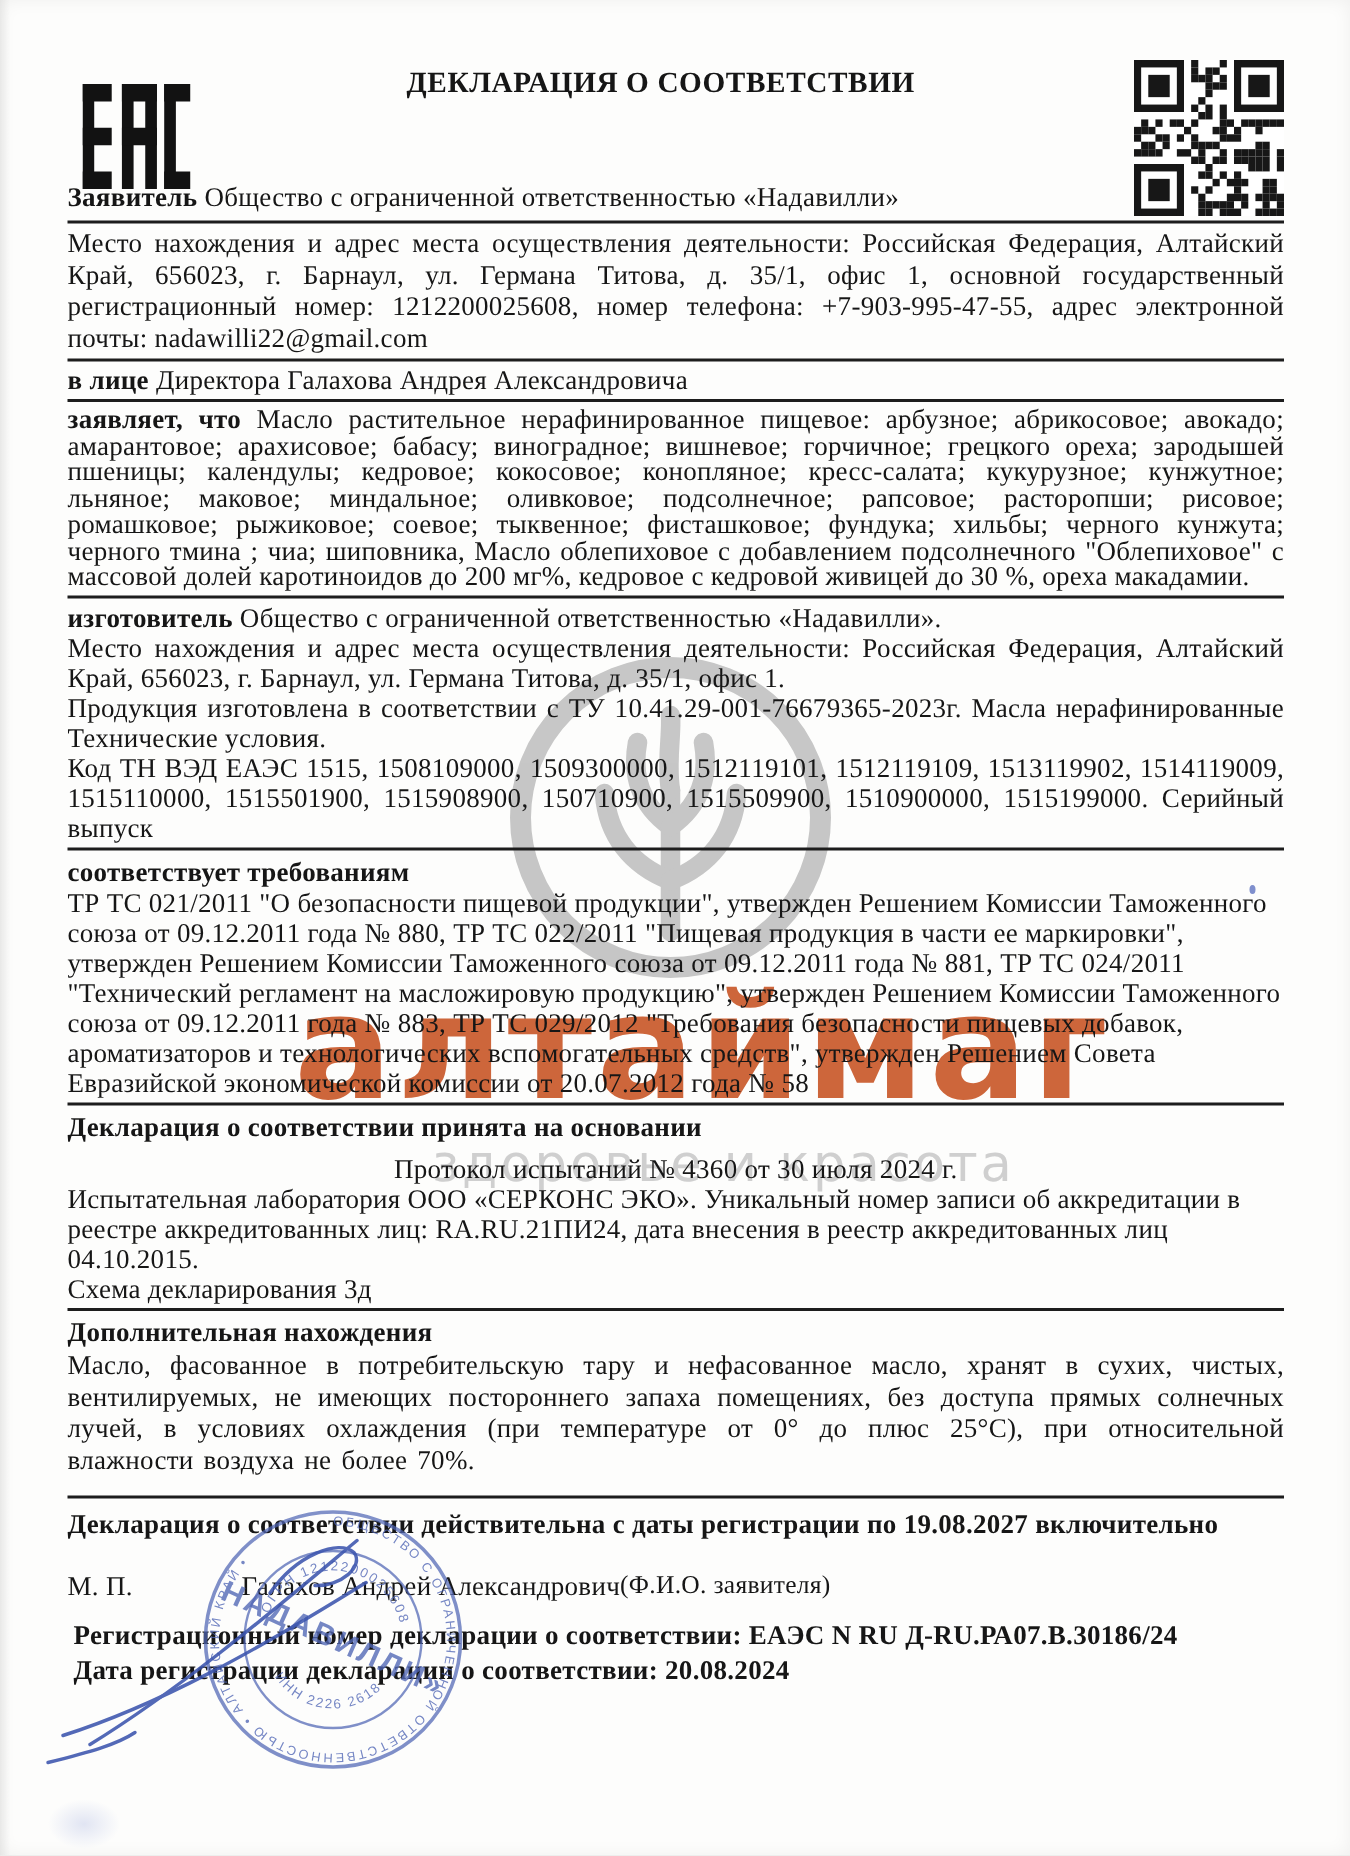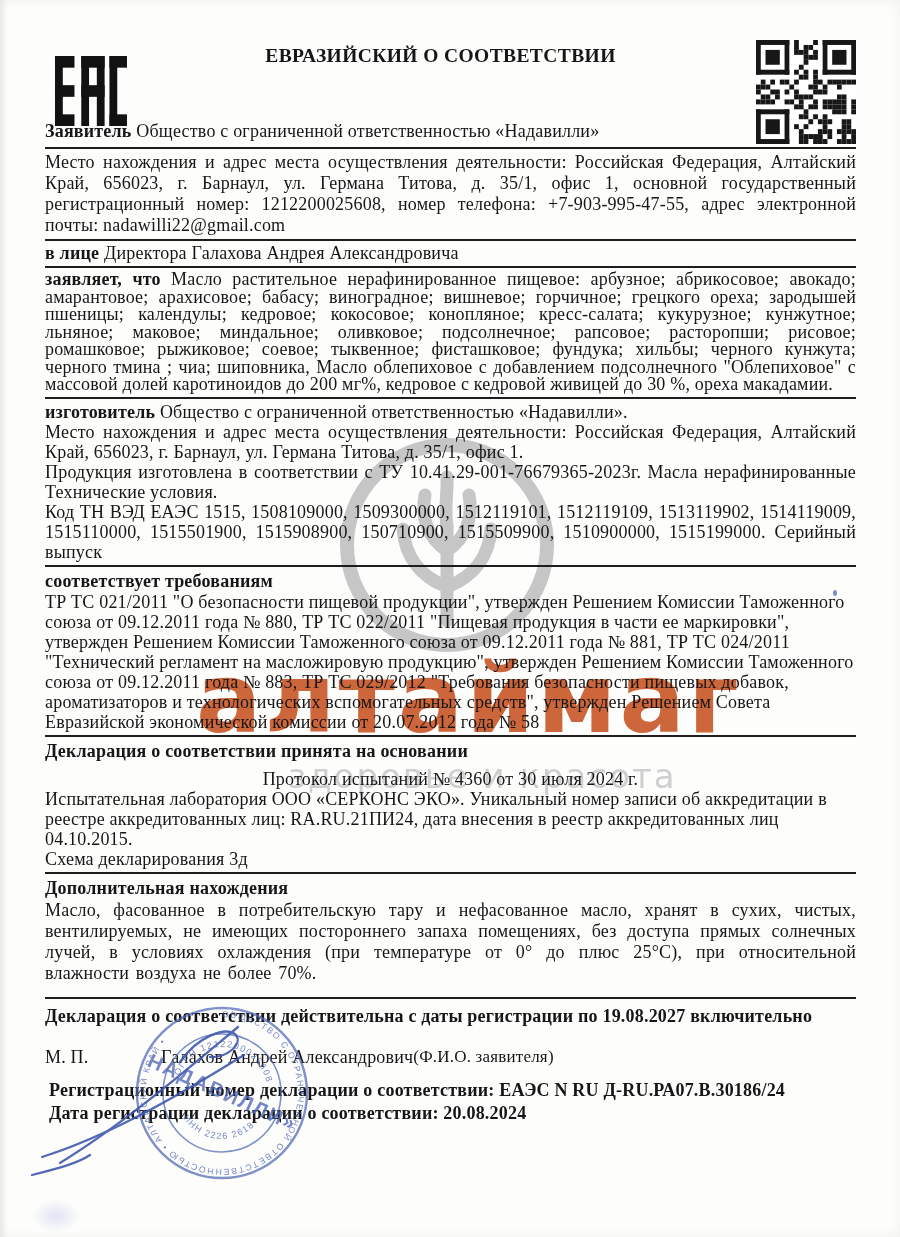--- a/index.html
+++ b/index.html
@@ -83,21 +83,21 @@
           <rect x="0" y="60" width="20" height="12"></rect>
         <rect x="27" y="0" width="8" height="72"></rect>
           <rect x="43" y="0" width="8" height="72"></rect>
         <rect x="27" y="0" width="24" height="12"></rect>
           <rect x="27" y="30" width="24" height="12"></rect>
         <rect x="56" y="0" width="8" height="72"></rect>
           <rect x="56" y="0" width="18" height="12"></rect>
         <rect x="56" y="60" width="18" height="12"></rect>
       </svg>
       <div class="title">
-        <div>ЕВРАЗИЙСКИЙ О СООТВЕТСТВИИ</div>
+        <div>ДЕКЛАРАЦИЯ О СООТВЕТСТВИИ</div>
       </div>
       <svg id="qr" class="qr" width="100" height="104" viewBox="0 0 100 100" preserveAspectRatio="none">
           <rect x="0" y="0" width="33.333333333333336" height="4.761904761904762" fill="#171717"></rect>
           <rect x="0" y="28.57142857142857" width="33.333333333333336" height="4.761904761904762" fill="#171717"></rect>
           <rect x="0" y="0" width="4.761904761904762" height="33.333333333333336" fill="#171717"></rect>
           <rect x="28.57142857142857" y="0" width="4.761904761904762" height="33.333333333333336" fill="#171717"></rect>
           <rect x="9.523809523809524" y="9.523809523809524" width="14.285714285714285" height="14.285714285714285" fill="#171717"></rect>
           <rect x="66.66666666666667" y="0" width="33.333333333333336" height="4.761904761904762" fill="#171717"></rect>
           <rect x="66.66666666666667" y="28.57142857142857" width="33.333333333333336" height="4.761904761904762" fill="#171717"></rect>
           <rect x="66.66666666666667" y="0" width="4.761904761904762" height="33.333333333333336" fill="#171717"></rect>

